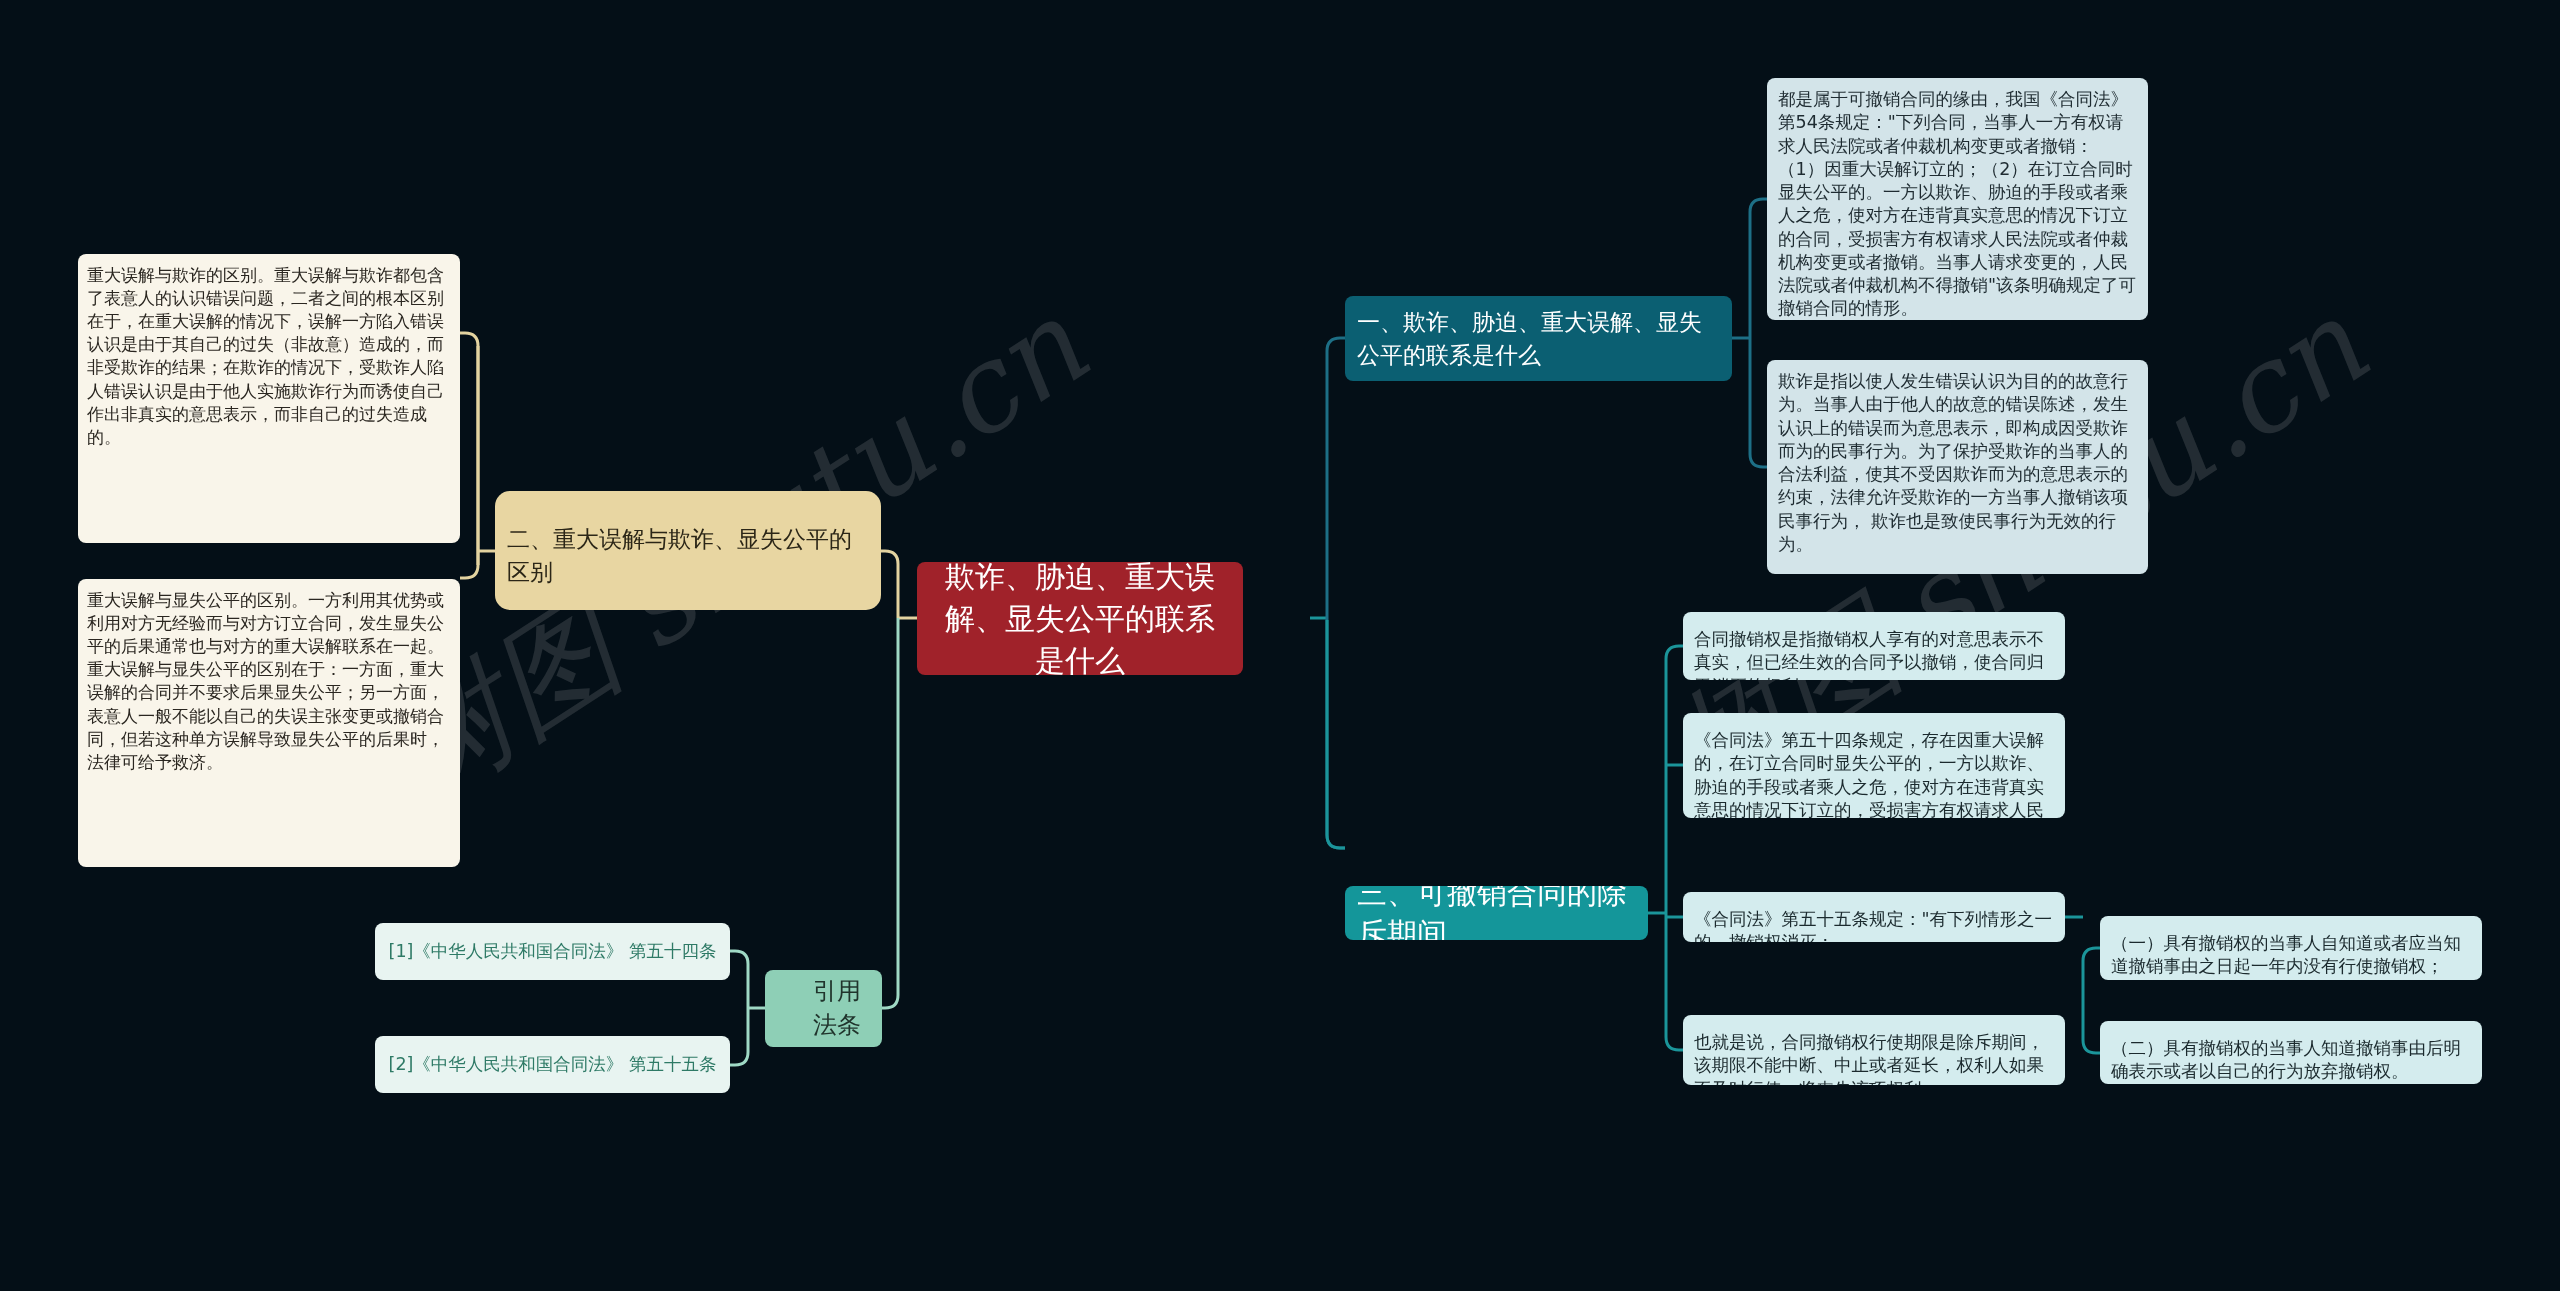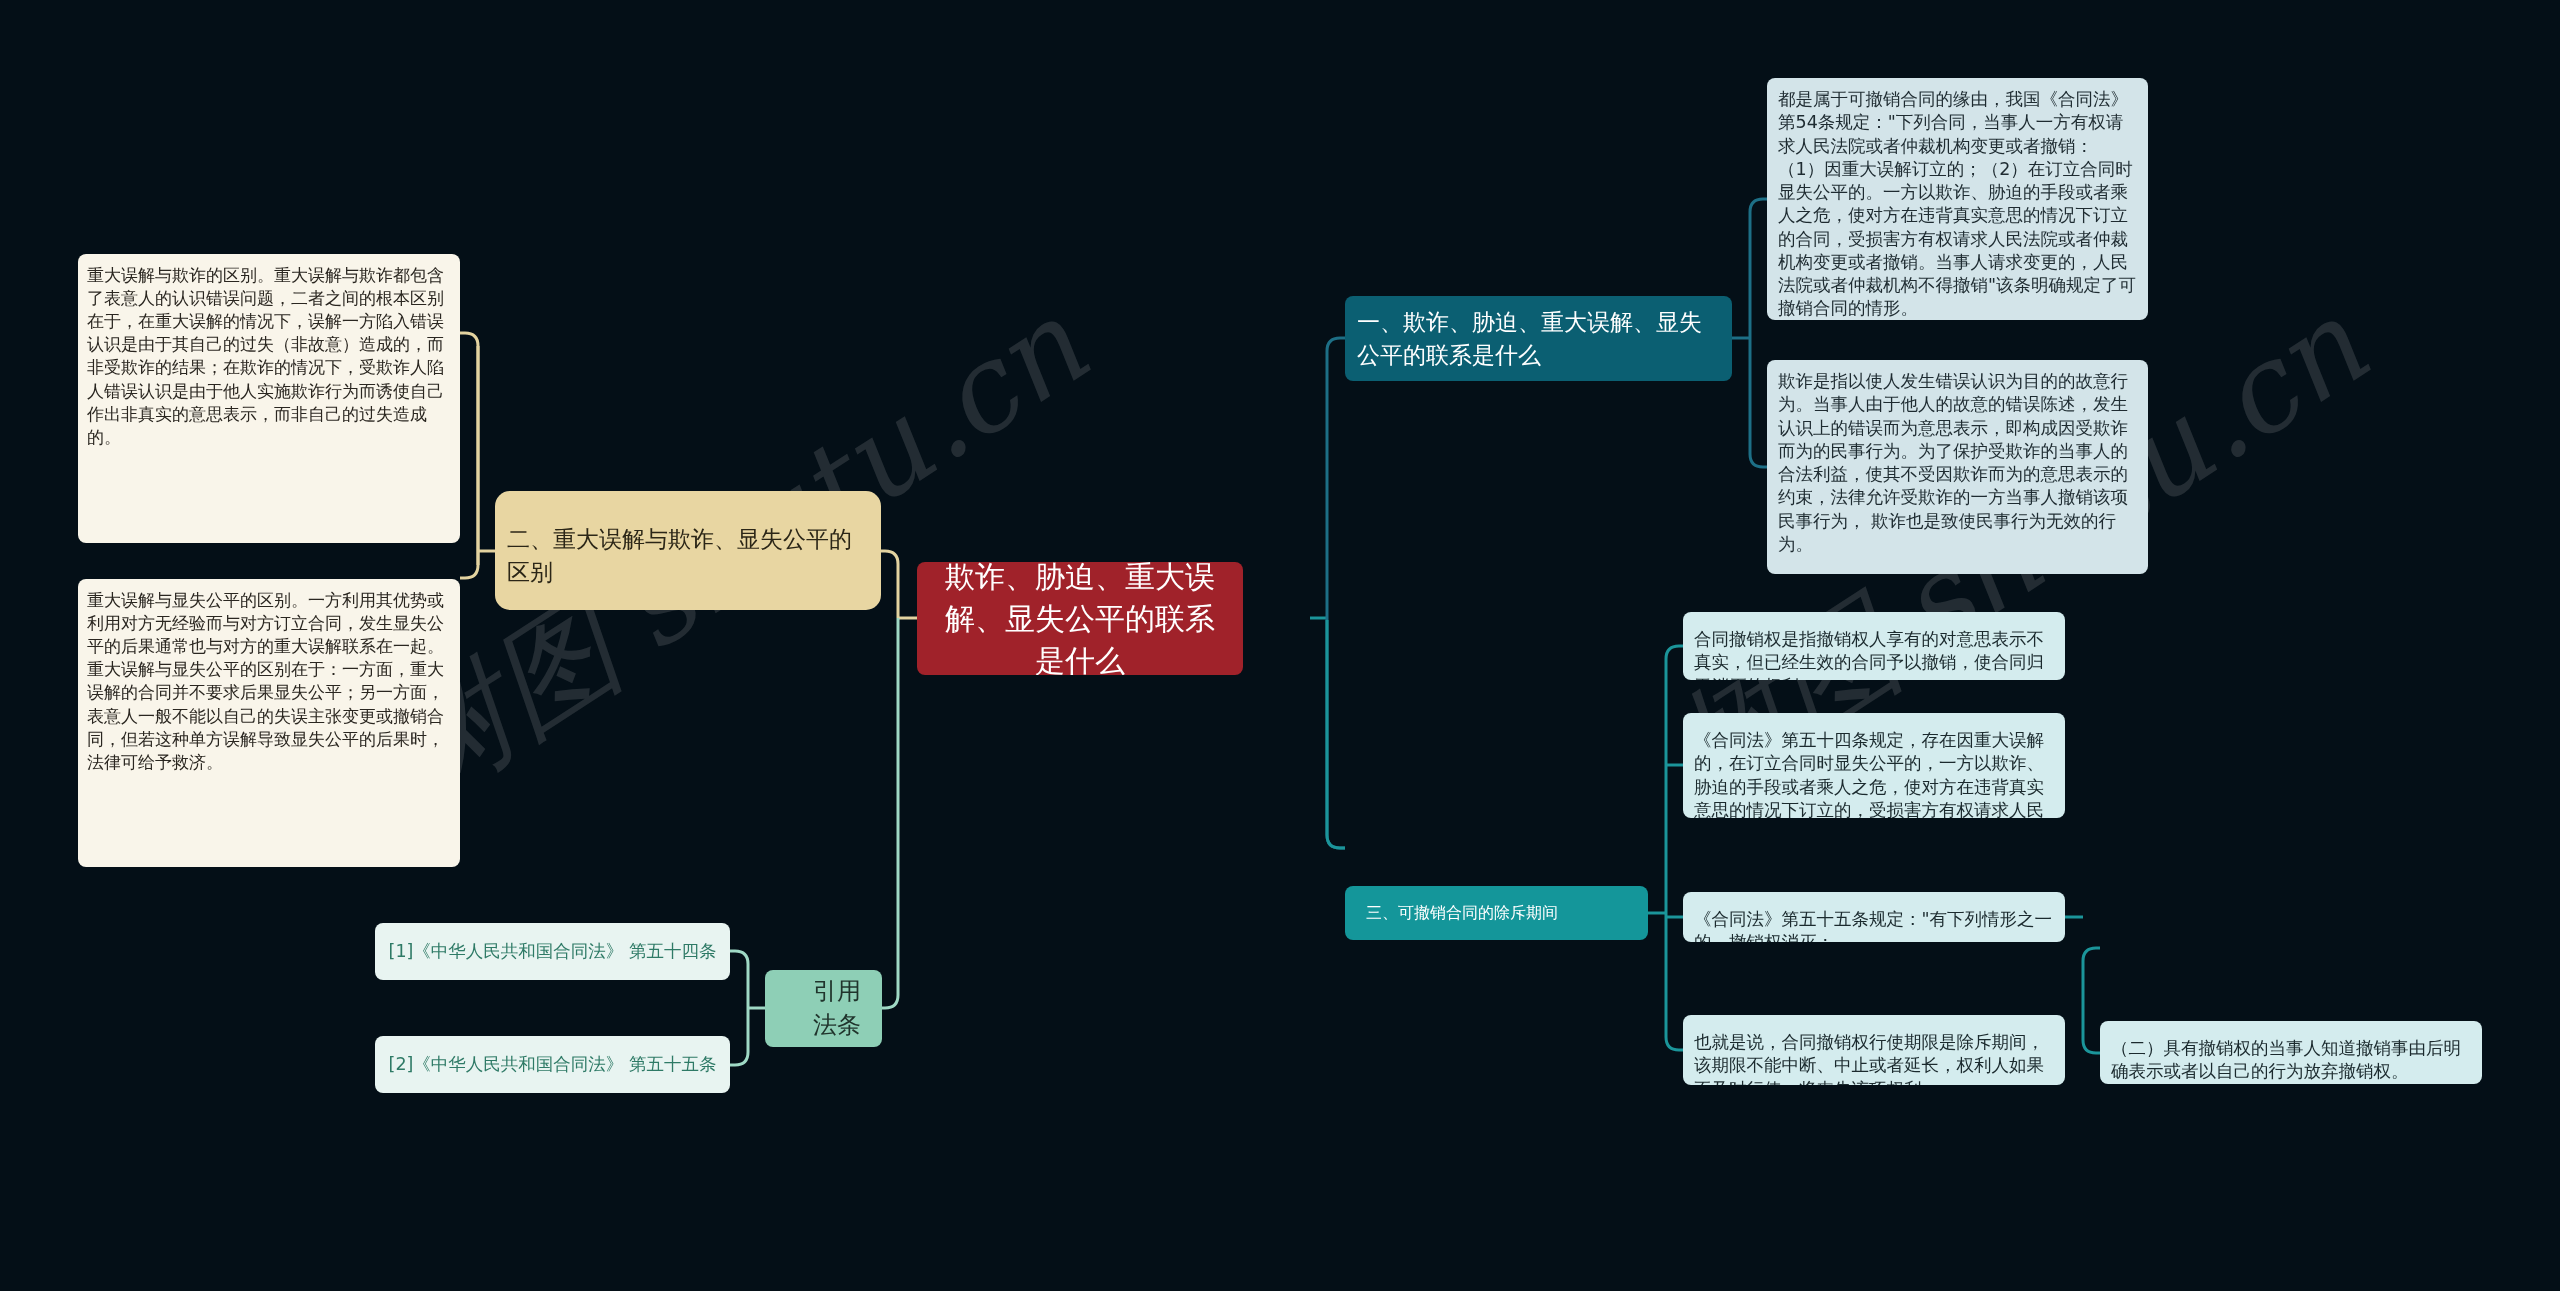--- a/index.html
+++ b/index.html
@@ -13,21 +13,21 @@
   .node {
     position:absolute; box-sizing:border-box; border-radius:8px;
     line-height:1.38; word-break:break-all; overflow:hidden;
   }
   .root {
     background:#a0222a; color:#ffffff; font-size:30px; line-height:1.4;
     text-align:center; display:flex; align-items:center; justify-content:center;
     padding:10px 22px;
   }
   .topic-blue { background:#0b5f72; color:#ffffff; font-size:23px; padding:10px 12px; line-height:1.42; }
-  .topic-teal { background:#14969a; color:#ffffff; font-size:16px; padding:12px 21px; display:flex; align-items:center; }
+  .topic-teal { background:#14969a; color:#ffffff; font-size:30px; padding:12px 12px; display:flex; align-items:center; }
   .topic-sand { background:#e8d6a2; color:#2b2617; font-size:23px; padding:12px 12px; line-height:1.42; }
   .topic-mint { background:#8ecfb6; color:#20342c; font-size:24px; display:flex; align-items:center; justify-content:center; }
   .leaf-blue { background:#d3e4e9; color:#1e2b31; font-size:17.5px; padding:10px 11px; line-height:1.33; }
   .leaf-aqua { background:#d4ecee; color:#1b2a2e; font-size:17.5px; padding:16px 11px; line-height:1.33; }
   .leaf-cream { background:#f9f5ea; color:#2a2620; font-size:17px; padding:10px 9px; line-height:1.36; }
   .leaf-ref { background:#e8f4f1; color:#2e7a66; font-size:17.5px; padding:0 10px; display:flex; align-items:center; white-space:nowrap;justify-content:center; }
   .watermark {
     position:absolute; font-family:"DejaVu Serif","Liberation Serif",serif;
     font-size:120px; font-style:italic; color:rgba(200,200,200,0.16);
     transform:rotate(-33deg); transform-origin:left top; white-space:nowrap;
@@ -92,20 +92,23 @@
   </div>
   <div class="node leaf-aqua" style="left:1683px; top:612px; width:382px; height:68px;">
     <span>合同撤销权是指撤销权人享有的对意思表示不真实，但已经生效的合同予以撤销，使合同归于消灭的权利。</span>
   </div>
   <div class="node leaf-aqua" style="left:1683px; top:713px; width:382px; height:105px;">
     <span>《合同法》第五十四条规定，存在因重大误解的，在订立合同时显失公平的，一方以欺诈、胁迫的手段或者乘人之危，使对方在违背真实意思的情况下订立的，受损害方有权请求人民法院或者仲裁机构变更或者撤销。</span>
   </div>
   <div class="node leaf-aqua" style="left:1683px; top:892px; width:382px; height:50px;">
     <span>《合同法》第五十五条规定："有下列情形之一的，撤销权消灭：</span>
   </div>
+  <div class="node leaf-aqua" style="left:2100px; top:916px; width:382px; height:64px;">
+    <span>（一）具有撤销权的当事人自知道或者应当知道撤销事由之日起一年内没有行使撤销权；</span>
+  </div>
   <div class="node leaf-aqua" style="left:2100px; top:1021px; width:382px; height:63px;">
     <span>（二）具有撤销权的当事人知道撤销事由后明确表示或者以自己的行为放弃撤销权。</span>
   </div>
   <div class="node leaf-aqua" style="left:1683px; top:1015px; width:382px; height:70px;">
     <span>也就是说，合同撤销权行使期限是除斥期间，该期限不能中断、中止或者延长，权利人如果不及时行使，将丧失该项权利。</span>
   </div>
 
   <div class="node topic-sand" style="left:495px; top:491px; width:386px; height:119px; padding-top:32px;border-radius:15px;">
     <span>二、重大误解与欺诈、显失公平的区别</span>
   </div>

